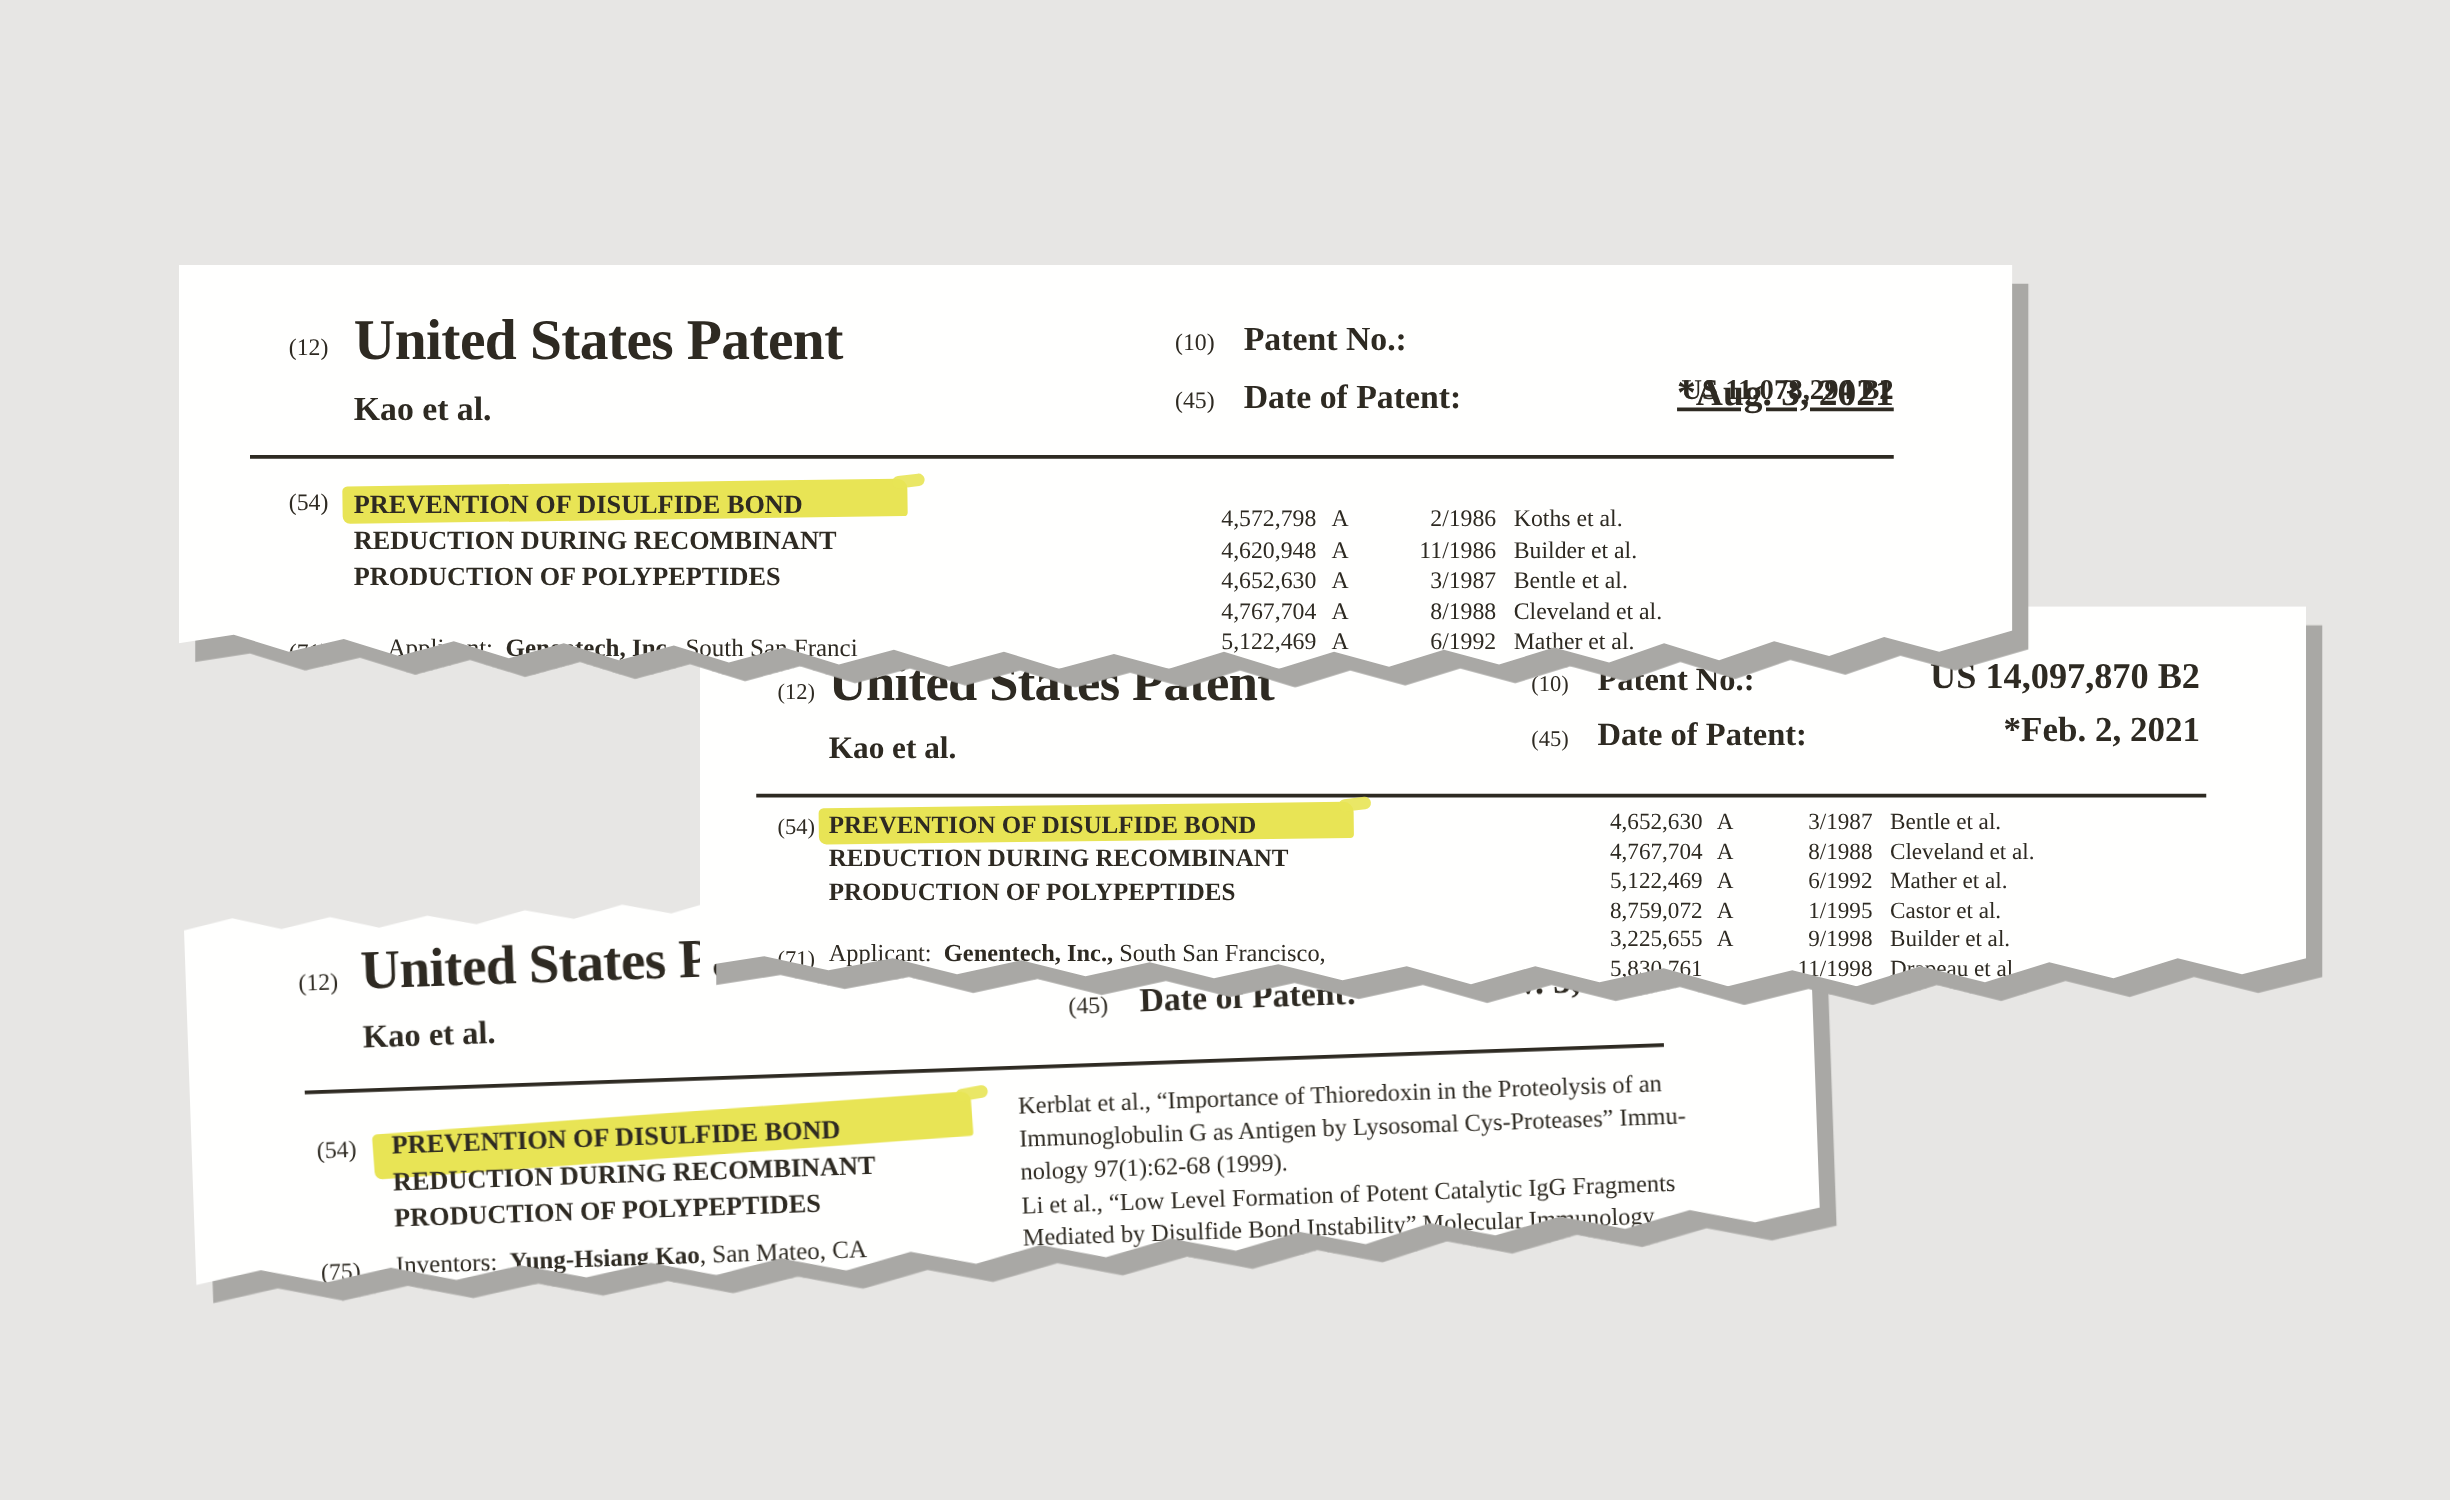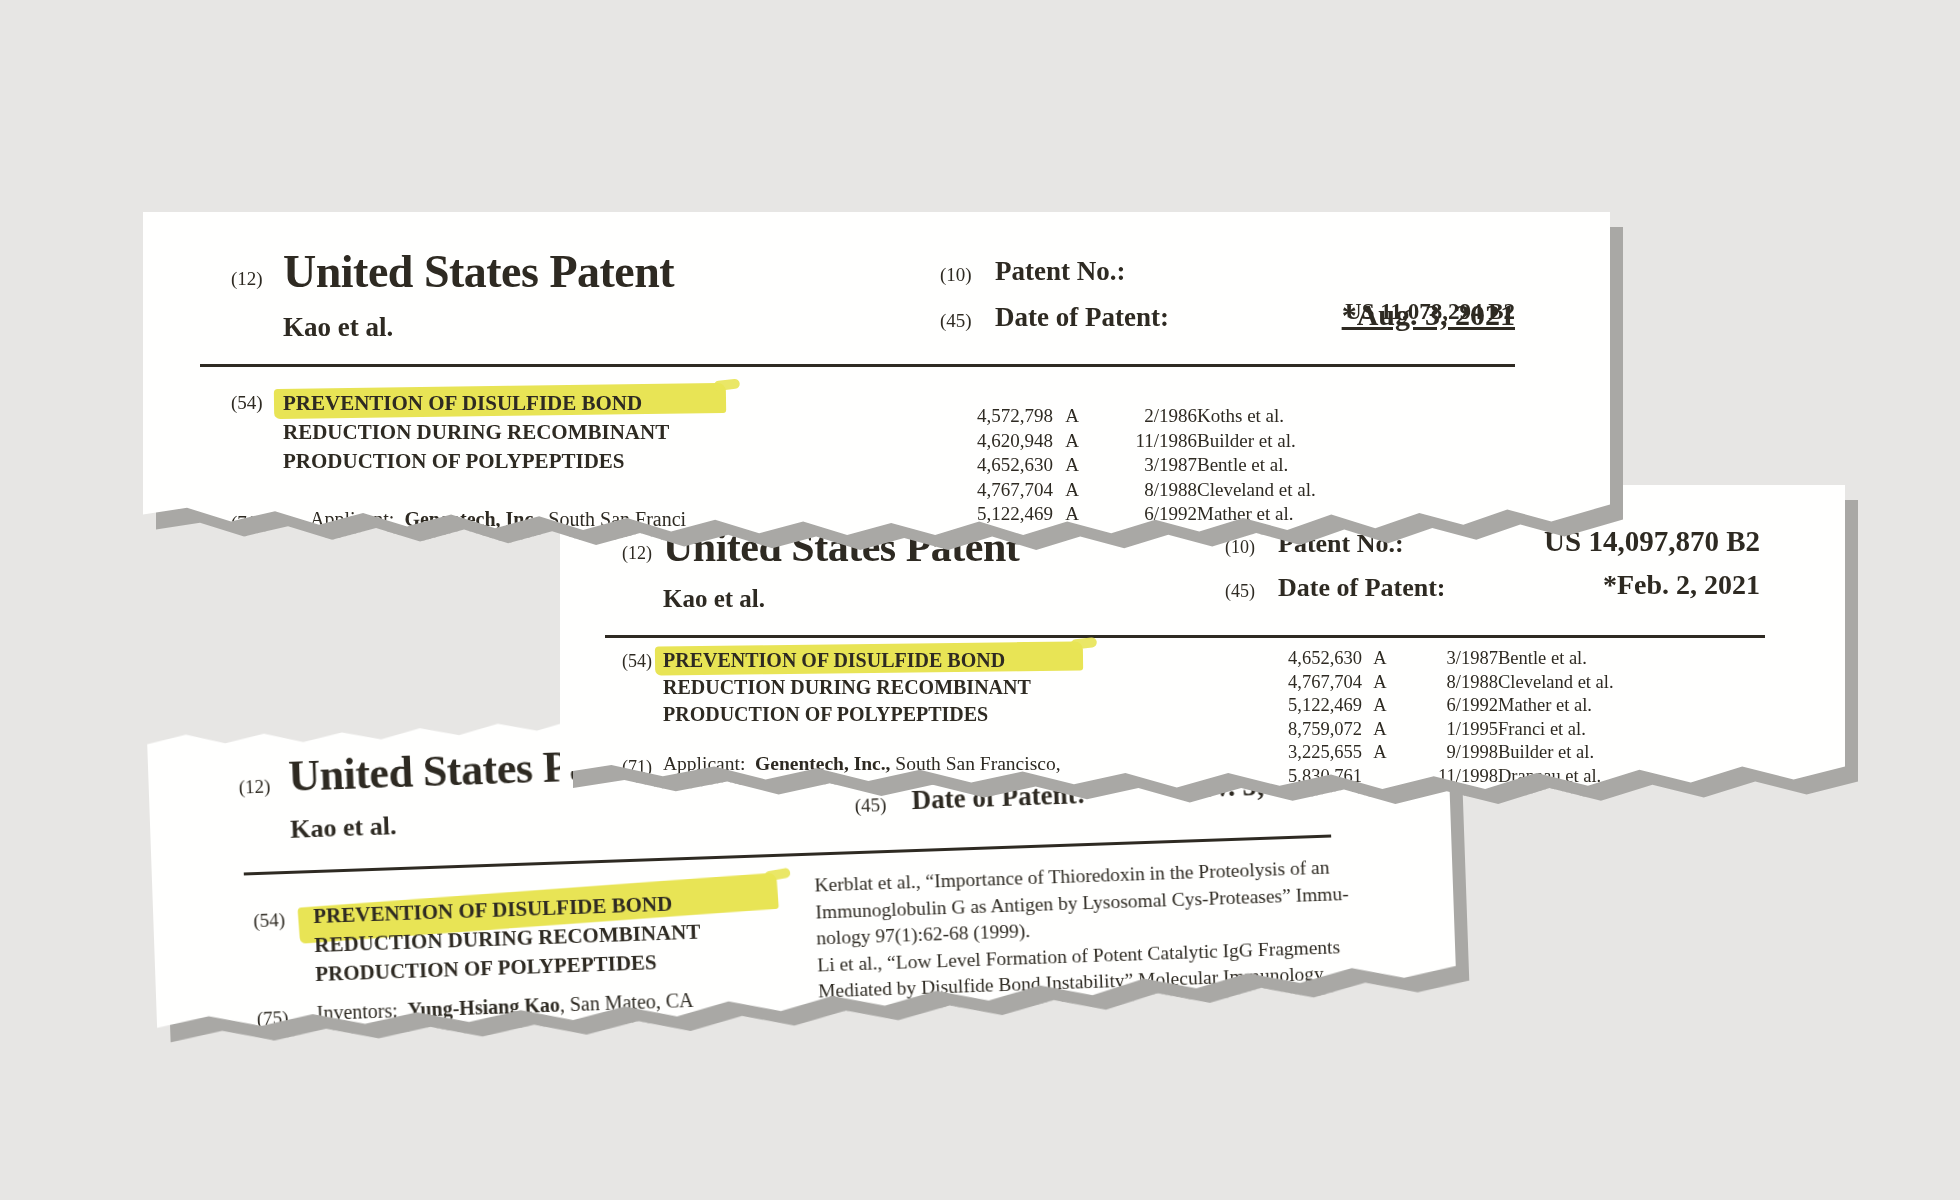--- a/index.html
+++ b/index.html
@@ -27,21 +27,21 @@
   .ptitle{font-weight:bold;line-height:29px;white-space:nowrap;position:relative;}
   .ptitle span{position:relative;z-index:1;display:block;}
   .hl{position:absolute;background:var(--hl);z-index:0;border-radius:4px 8px 3px 6px;}
   .hl::after{content:"";position:absolute;right:-14px;top:-3px;width:26px;height:10px;
     background:var(--hl);transform:rotate(-6deg);border-radius:6px;opacity:.9;}
   .refs .ref-row{display:grid;white-space:nowrap;}
   .p1 .ref-row{grid-template-columns:120px 38px 106px auto;font-size:19px;line-height:24.5px;}
   .p2 .ref-row{grid-template-columns:112px 36px 100px auto;font-size:18.5px;line-height:23.5px;}
   .rn,.rd{text-align:right;}
   .rk{text-align:center;}
-  .rm{}
+  .rm{padding-left:14px;}
   .inline-row{white-space:nowrap;}
   .bold{font-weight:bold;}
   .cites{font-size:19.5px;line-height:26.5px;}
 </style>
 </head>
 <body>
 
 <div class="stage">
 
   <div class="wrap p3-wrap">
@@ -131,21 +131,21 @@
             <span class="rn">5,122,469</span>
             <span class="rk">A</span>
             <span class="rd">6/1992</span>
             <span class="rm">Mather et al.</span>
           </div>
 
           <div class="ref-row">
             <span class="rn">8,759,072</span>
             <span class="rk">A</span>
             <span class="rd">1/1995</span>
-            <span class="rm">Franci et al.</span>
+            <span class="rm">Castor et al.</span>
           </div>
 
           <div class="ref-row">
             <span class="rn">3,225,655</span>
             <span class="rk">A</span>
             <span class="rd">9/1998</span>
             <span class="rm">Builder et al.</span>
           </div>
 
           <div class="ref-row">

